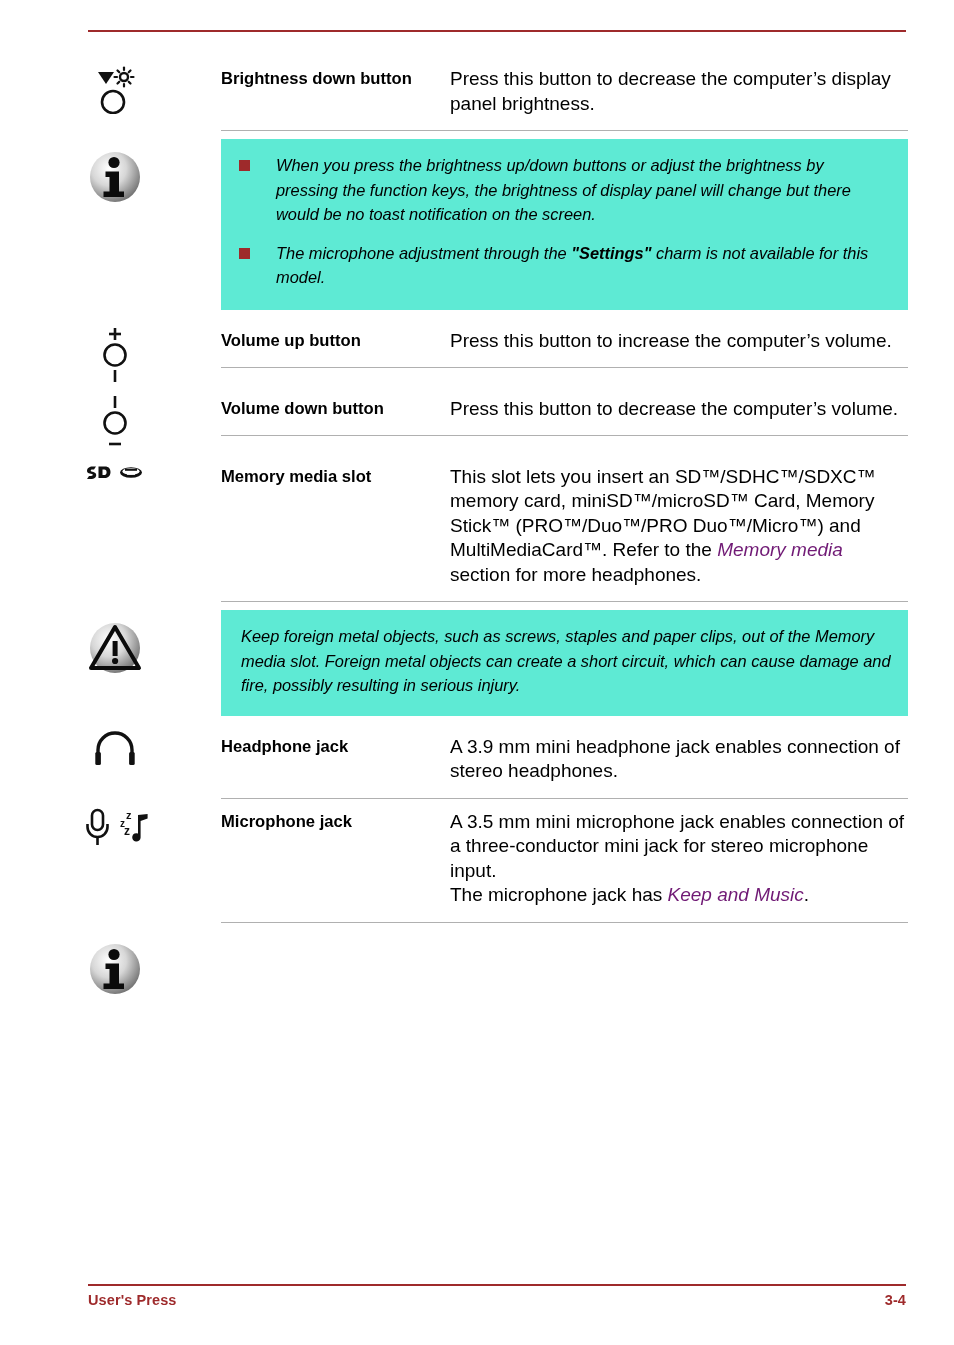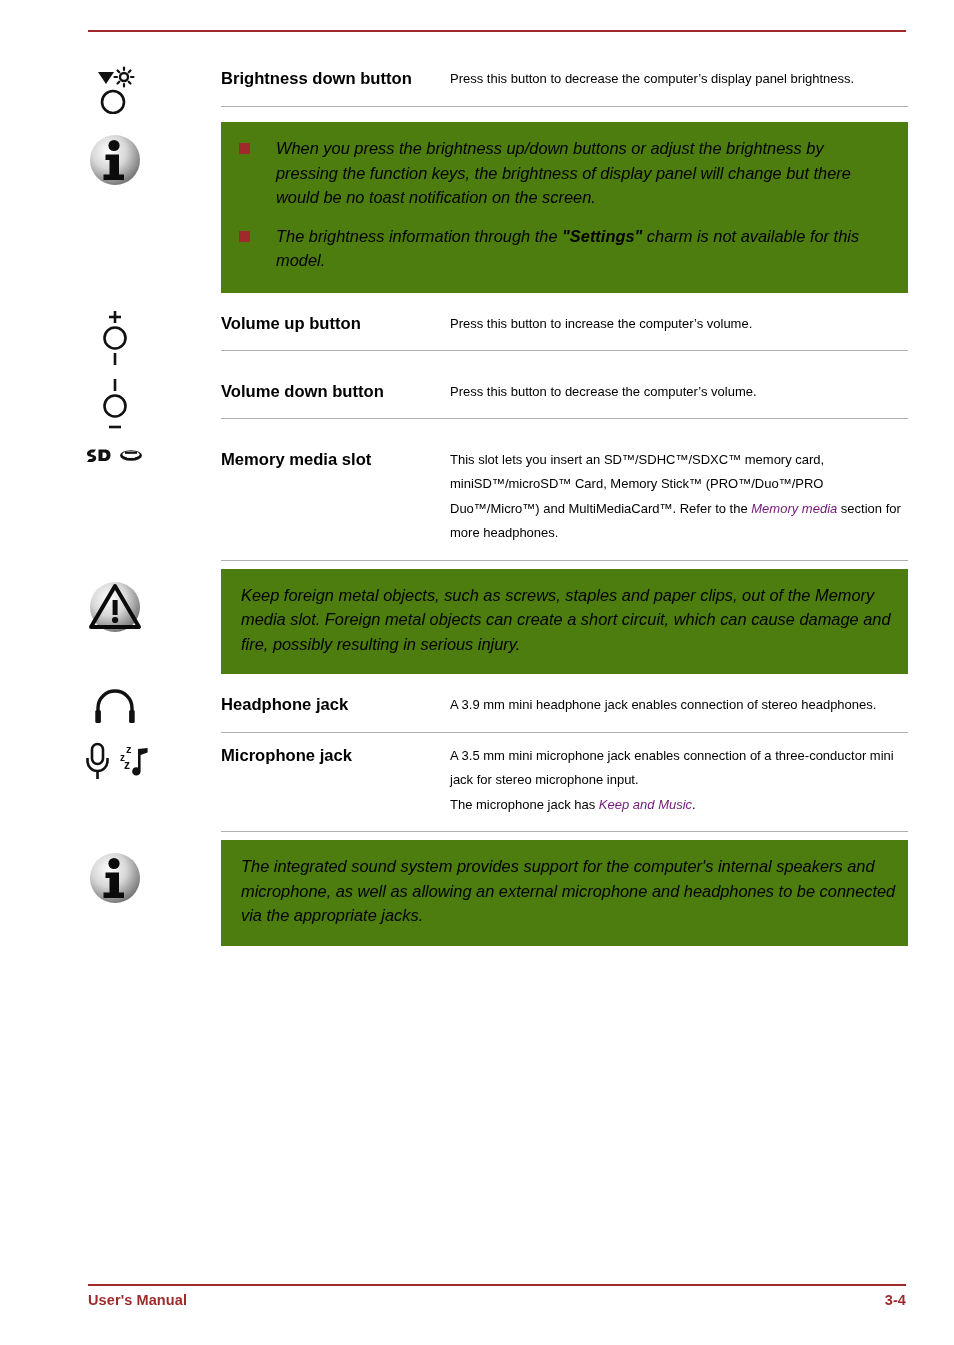--- a/index.html
+++ b/index.html
@@ -84,21 +84,21 @@
     width: 229px;
     min-width: 229px;
     font-weight: bold;
     font-size: 16.6px;
     line-height: 24.5px;
     padding-right: 8px;
     box-sizing: border-box;
   }
   .desc-col {
     flex: 1;
-    font-size: 13px;
+    font-size: 19px;
     line-height: 24.5px;
   }
   .link {
     color: #701a75;
     font-style: italic;
   }
   
   .note {
     position: relative;
     display: flex;
@@ -109,21 +109,21 @@
   .note-icon-col {
     width: 213px;
     min-width: 213px;
     display: flex;
     justify-content: center;
     padding-top: 10px;
     box-sizing: border-box;
   }
   .note-box {
     width: 687px;
-    background: #4d7c0f;
+    background: #5eead4;
     box-sizing: border-box;
     padding: 14px 18px 20px 18px;
     font-style: italic;
     font-size: 16.4px;
     line-height: 24.5px;
   }
   .note-box.plain {
     padding: 14px 12px 18px 20px;
   }
   .bullet-item {
@@ -199,21 +199,21 @@
           </svg>
         </span>
       </div>
       <div class="note-box">
         <div class="bullet-item">
           <span class="bullet-sq"></span>
           <span class="bullet-text">When you press the brightness up/down buttons or adjust the brightness by pressing the function keys, the brightness of display panel will change but there would be no toast notification on the screen.</span>
         </div>
         <div class="bullet-item">
           <span class="bullet-sq"></span>
-          <span class="bullet-text"><span>The brightness information through the </span><span class="bold-q">"Settings"</span><span> charm is not available for this model.</span></span>
+          <span class="bullet-text"><span>The microphone adjustment through the </span><span class="bold-q">"Settings"</span><span> charm is not available for this model.</span></span>
         </div>
       </div>
     </div>
 
     <div class="row">
       <div class="icon-col">
         <span>
           <svg class="ic" width="36" height="62" viewBox="0 0 36 62">
             <g stroke="#111" stroke-width="2.6" stroke-linecap="butt">
               <line x1="12" y1="10" x2="24" y2="10"></line>
@@ -345,24 +345,23 @@
                 <stop offset="48%" stop-color="#d7d7d7"></stop>
                 <stop offset="100%" stop-color="#6e6e6e"></stop>
               </radialGradient>
             </defs>
             <circle cx="28" cy="28" r="25" fill="url(#gi2)"></circle>
             <circle cx="27" cy="13.5" r="5.6" fill="#0b0b0b"></circle>
             <path d="M18.5 22.5 h13.5 v20 h5 v5.5 h-20.5 v-5.5 h6 v-14.5 h-4 z" fill="#0b0b0b"></path>
           </svg>
         </span>
       </div>
-      <div class="note-box plain">The integrated sound system provides support for the computer's internal speakers and microphone, as well as allowing an external microphone and headphones to be connected via the appropriate jacks.</div>
     </div>
 
   </div>
 
   <div class="footer-rule"></div>
   <div class="footer">
-    <span>User's Manual</span>
+    <span>User's Press</span>
     <span>3-4</span>
   </div>
 
 </div>
 
 </body></html>

